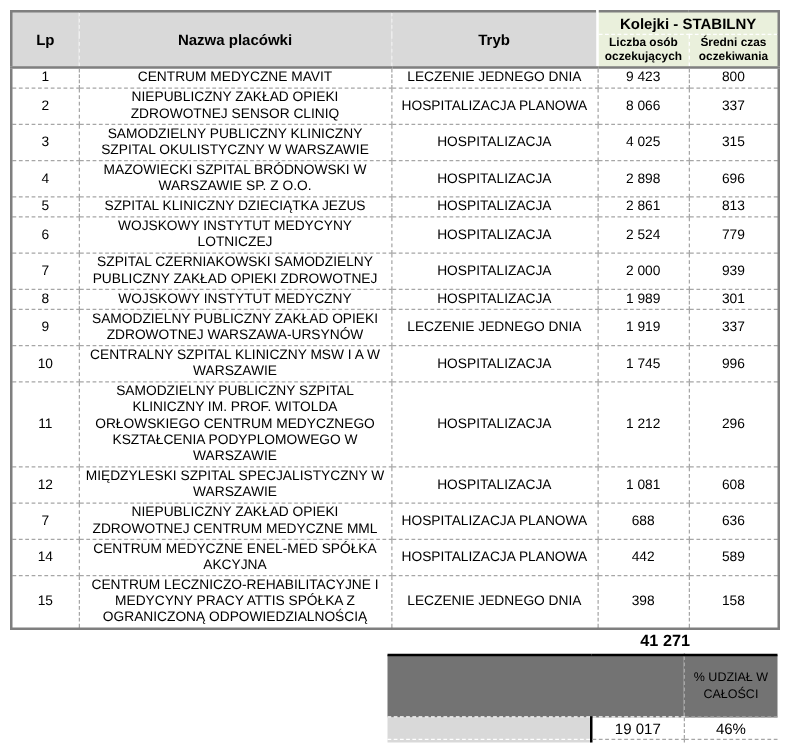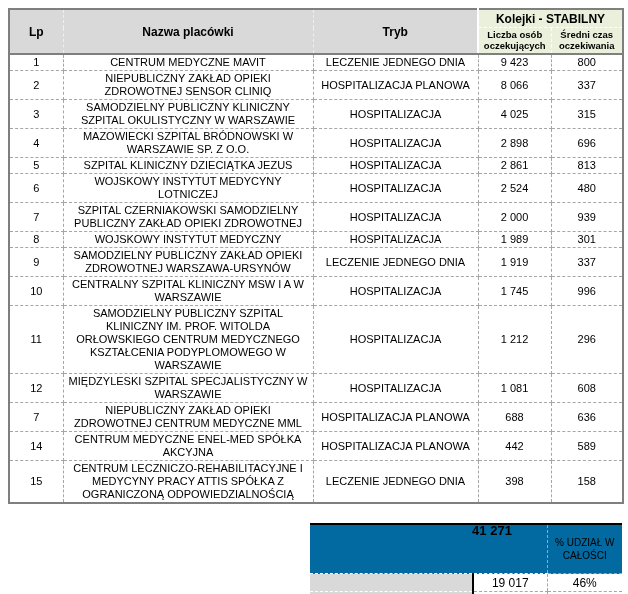--- a/index.html
+++ b/index.html
@@ -22,29 +22,29 @@
   th.gsub{font-size:9.5px;font-weight:normal;line-height:11px;border-bottom:2px solid #7f7f7f;padding:1px 0 2px 0;}
   th.gsub.first{border-left:2px solid #ffffff;}
   th.gsub.second{border-left:1px dashed #ffffff;}
 
   table.main td{border:1px dashed #a6a6a6;font-size:11px;line-height:13px;padding:1px 3px;vertical-align:middle;}
   td.lp,td.mode,td.count,td.time{text-align:center;}
   td.name{text-align:center;}
 
   
   .total-row{height:19px;position:relative;}
-  .total{position:absolute;left:424px;width:120px;top:19px;text-align:center;font-weight:bold;font-size:13px;}
+  .total{position:absolute;left:424px;width:120px;top:1px;text-align:right;font-weight:bold;font-size:13px;}
 
   
   table.summary{border-collapse:collapse;table-layout:fixed;margin-left:302px;width:312px;border-top:2px solid #000;}
   table.summary col.s-label{width:163px;}
   table.summary col.s-value{width:74px;}
   table.summary col.s-share{width:75px;}
 
-  th.shead{background:#0369a1;height:44px;padding:2px;vertical-align:middle;}
+  th.shead{background:#737373;height:44px;padding:2px;vertical-align:middle;}
   th.shead.spacer{border-bottom:1px dashed #ffffff;}
   th.shead.share-h{font-size:10px;font-weight:normal;line-height:13px;text-align:center;border-left:1px dashed #a6a6a6;border-bottom:1px dashed #a6a6a6;}
 
   table.summary td{font-size:12px;height:17px;vertical-align:middle;padding:0 3px;}
   td.slabel{background:#d9d9d9;border-right:2px solid #000;border-bottom:1px dashed #ffffff;}
   td.svalue{text-align:center;border-bottom:1px dashed #a6a6a6;}
   td.sshare{text-align:center;border-left:1px dashed #a6a6a6;border-bottom:1px dashed #a6a6a6;}
 </style>
 </head>
 <body>
@@ -110,21 +110,21 @@
       <td class="mode">HOSPITALIZACJA</td>
       <td class="count">2 861</td>
       <td class="time">813</td>
     </tr>
 
     <tr>
       <td class="lp">6</td>
       <td class="name">WOJSKOWY INSTYTUT MEDYCYNY LOTNICZEJ</td>
       <td class="mode">HOSPITALIZACJA</td>
       <td class="count">2 524</td>
-      <td class="time">480</td>
+      <td class="time">779</td>
     </tr>
 
     <tr>
       <td class="lp">7</td>
       <td class="name">SZPITAL CZERNIAKOWSKI SAMODZIELNY PUBLICZNY ZAKŁAD OPIEKI ZDROWOTNEJ</td>
       <td class="mode">HOSPITALIZACJA</td>
       <td class="count">2 000</td>
       <td class="time">939</td>
     </tr>
 

